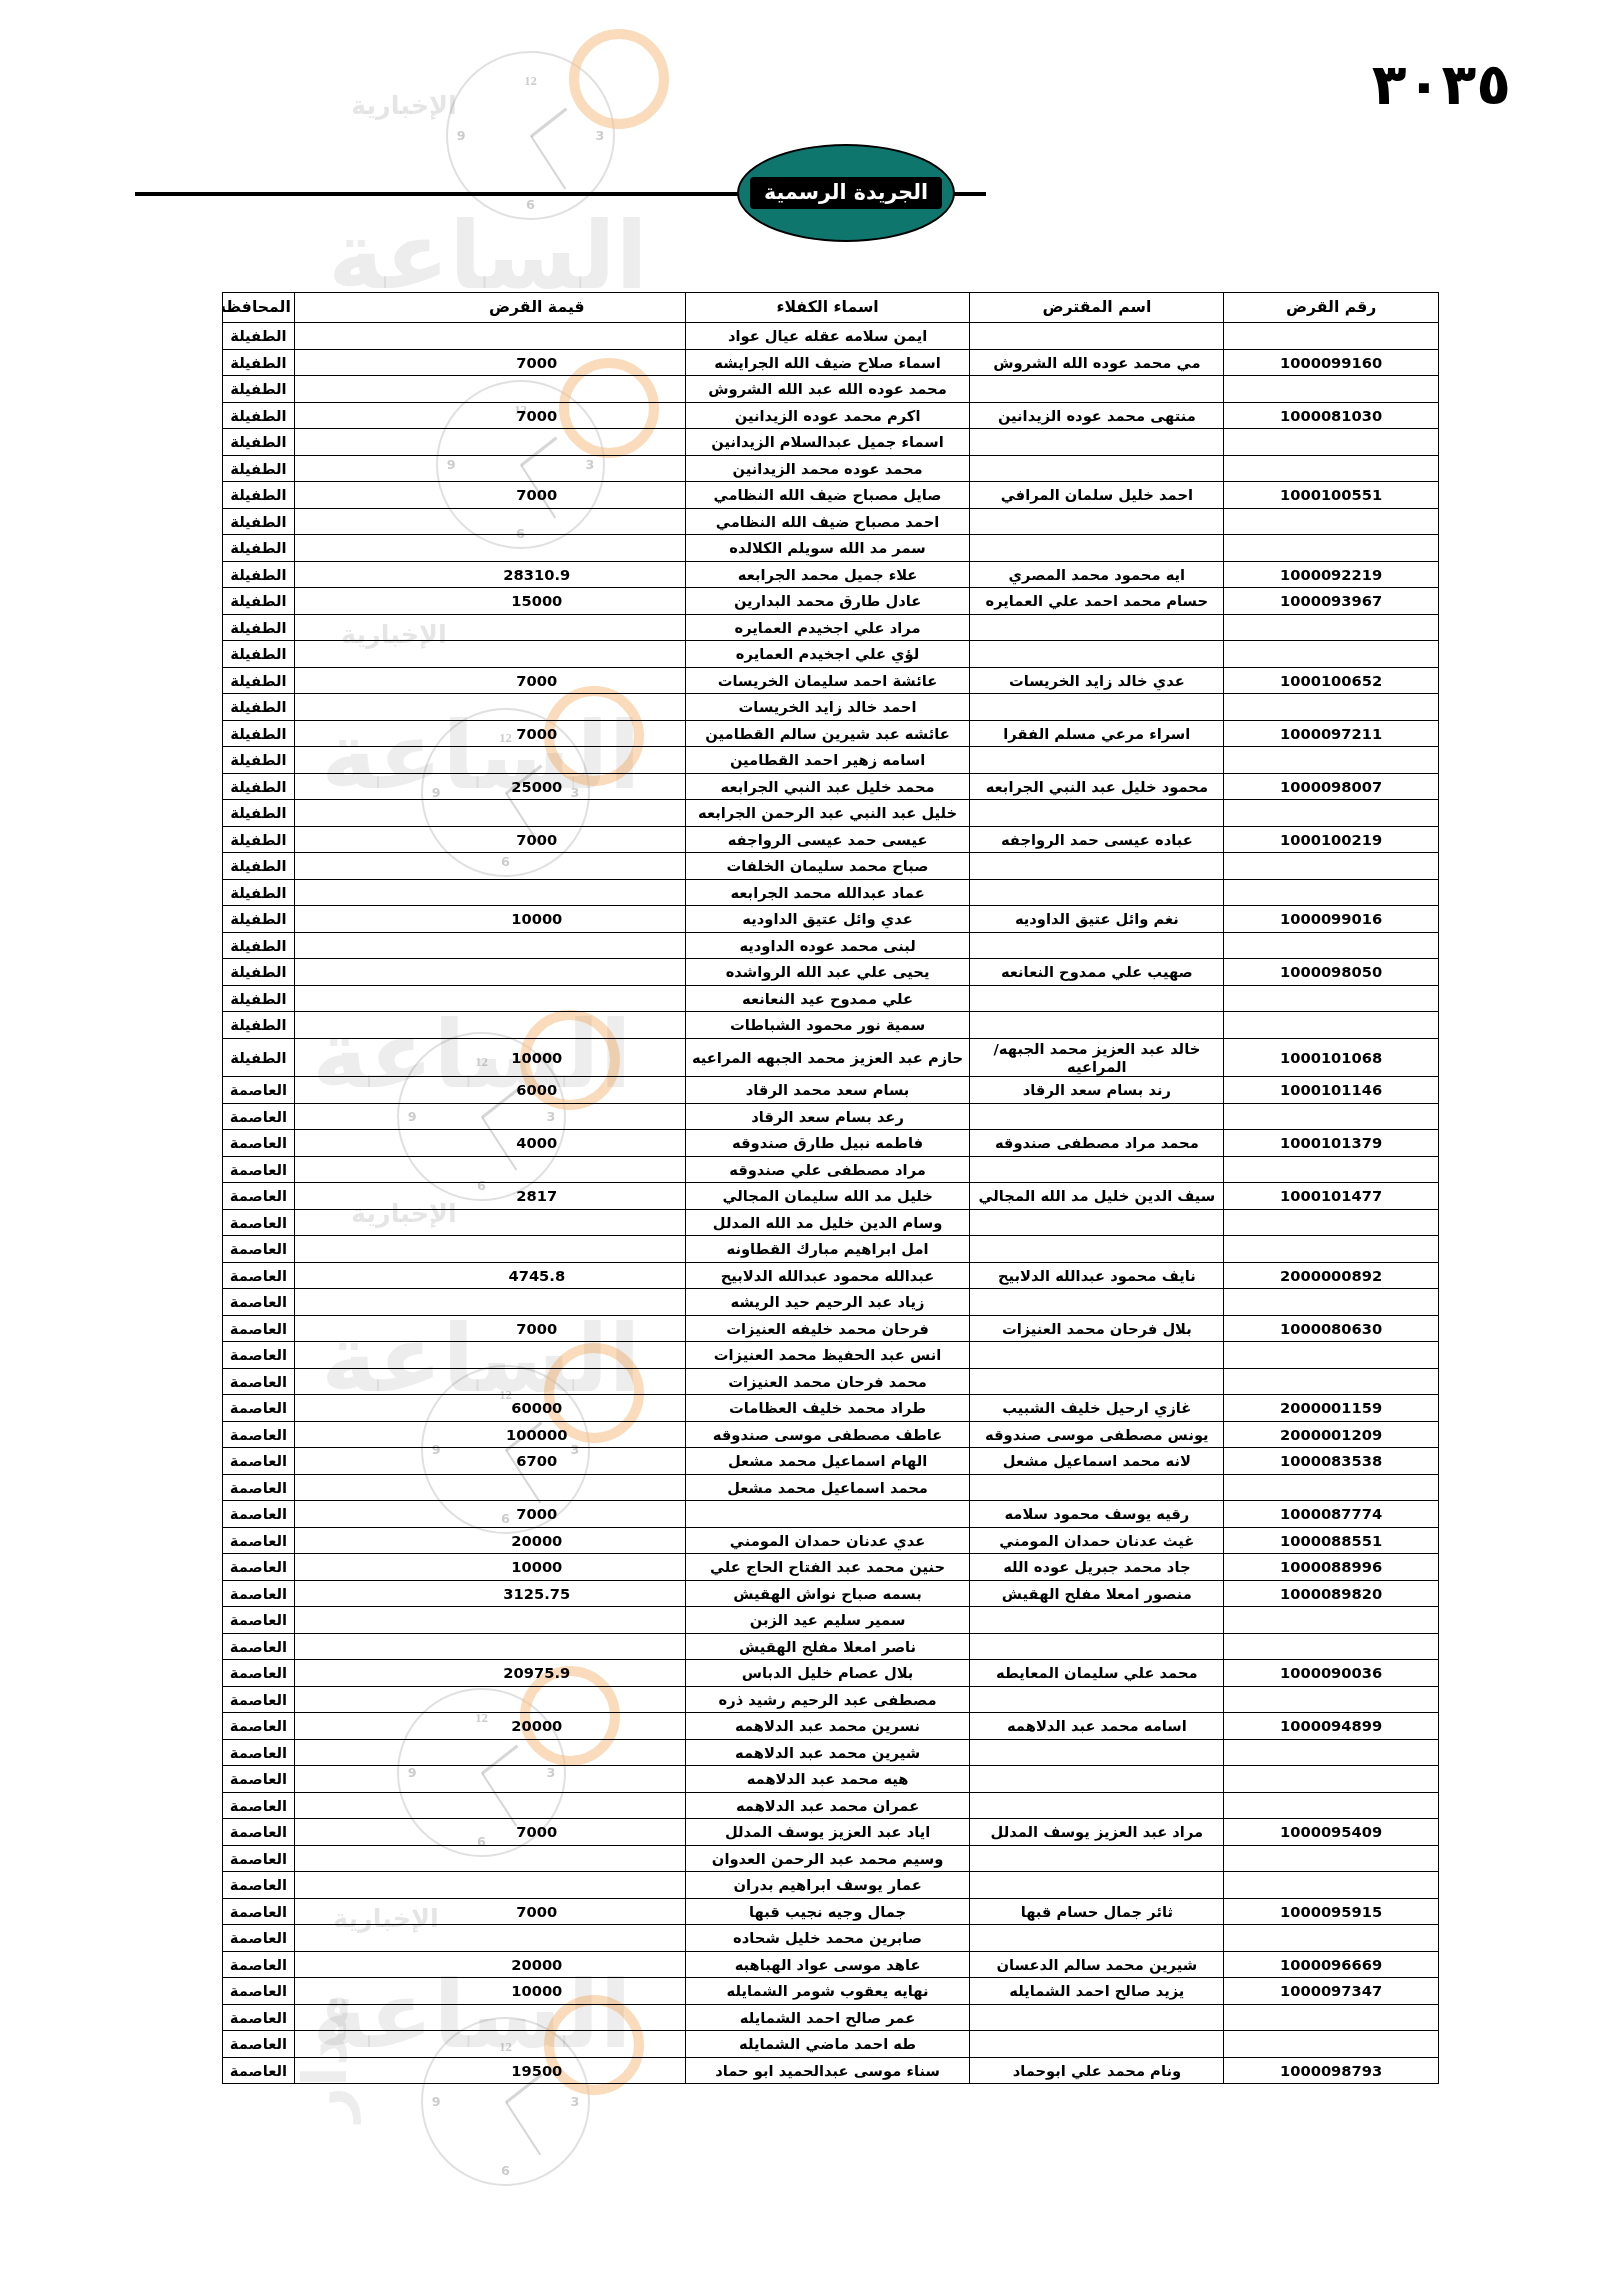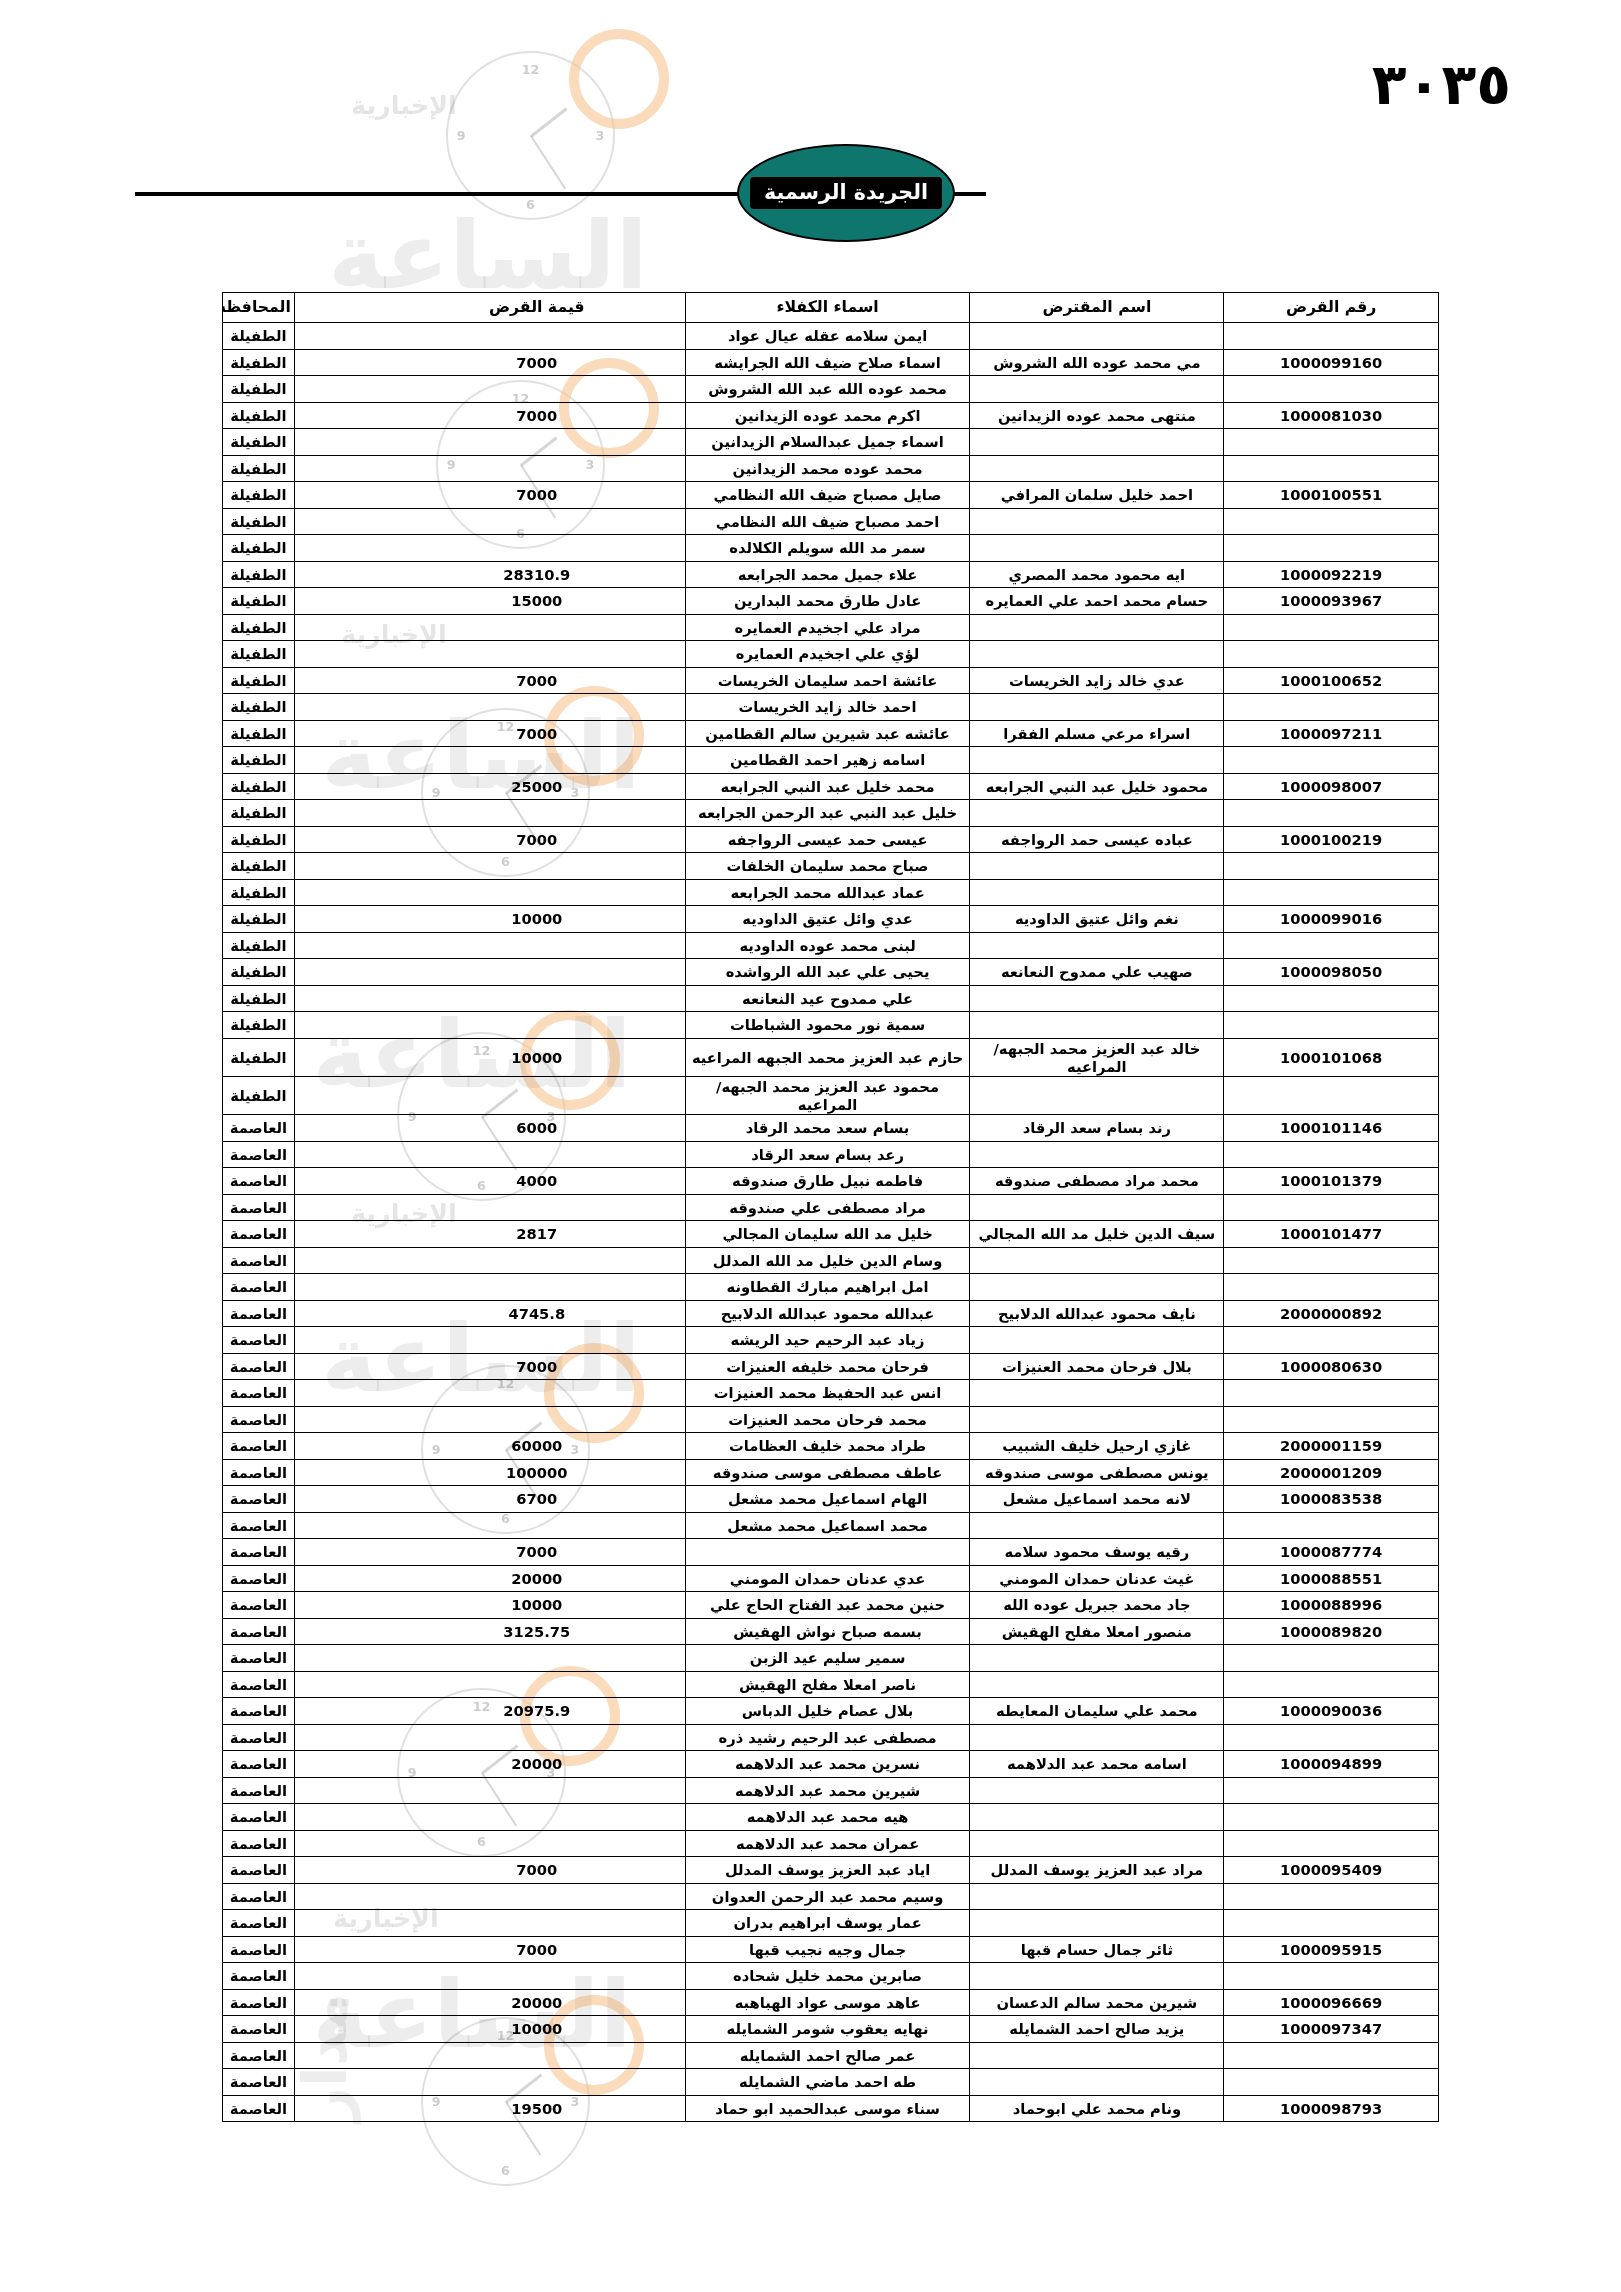--- a/index.html
+++ b/index.html
@@ -24,21 +24,21 @@
     pointer-events: none;
   }
   .wm-group { position: absolute; width: 235px; height: 201px; opacity: 0.55; }
   .wm-face {
     position: absolute; left: 0; top: 21.6px;
     width: 165px; height: 165px;
     border: 2px solid rgba(70,70,70,0.30);
     border-radius: 50%;
   }
   .wm-tick { position: absolute; font-size: 12.7px; color: rgba(70,70,70,0.50); font-weight: bold; }
-  .wm-t12 { top: 9px; left: 50%; transform: translateX(-50%); }
+  .wm-t12 { top: 21px; left: 50%; transform: translateX(-50%); font-family: Liberation Serif, serif; }
   .wm-t3  { right: 8.8px; top: 50%; transform: translateY(-50%); }
   .wm-t6  { bottom: 5.9px; left: 50%; transform: translateX(-50%); }
   .wm-t9  { left: 8.8px; top: 50%; transform: translateY(-50%); }
   .wm-hand { position: absolute; left: 50%; top: 50%; background: rgba(70,70,70,0.40); transform-origin: 0 50%; }
   .wm-hand-h { width: 45px; height: 2.9px; transform: rotate(-38deg); }
   .wm-hand-m { width: 63px; height: 2px; transform: rotate(57deg); }
   .wm-ring {
     position: absolute; right: 11.8px; top: 0;
     width: 80px; height: 80px;
     border: 10.8px solid #ee9130;
@@ -450,27 +450,20 @@
         <td class="col-governorate">الطفيلة</td>
       </tr>
       <tr>
         <td class="col-loan-number">1000101068</td>
         <td class="col-borrower-name">خالد عبد العزيز محمد الجبهه/المراعيه</td>
         <td class="col-guarantor-name">حازم عبد العزيز محمد الجبهه المراعيه</td>
         <td class="col-loan-value">10000</td>
         <td class="col-governorate">الطفيلة</td>
       </tr>
       <tr>
-        <td class="col-loan-number"></td>
-        <td class="col-borrower-name"></td>
-        <td class="col-guarantor-name">محمود عبد العزيز محمد الجبهه/المراعيه</td>
-        <td class="col-loan-value"></td>
-        <td class="col-governorate">الطفيلة</td>
-      </tr>
-      <tr>
         <td class="col-loan-number">1000101146</td>
         <td class="col-borrower-name">رند بسام سعد الرقاد</td>
         <td class="col-guarantor-name">بسام سعد محمد الرقاد</td>
         <td class="col-loan-value">6000</td>
         <td class="col-governorate">العاصمة</td>
       </tr>
       <tr>
         <td class="col-loan-number"></td>
         <td class="col-borrower-name"></td>
         <td class="col-guarantor-name">رعد بسام سعد الرقاد</td>

